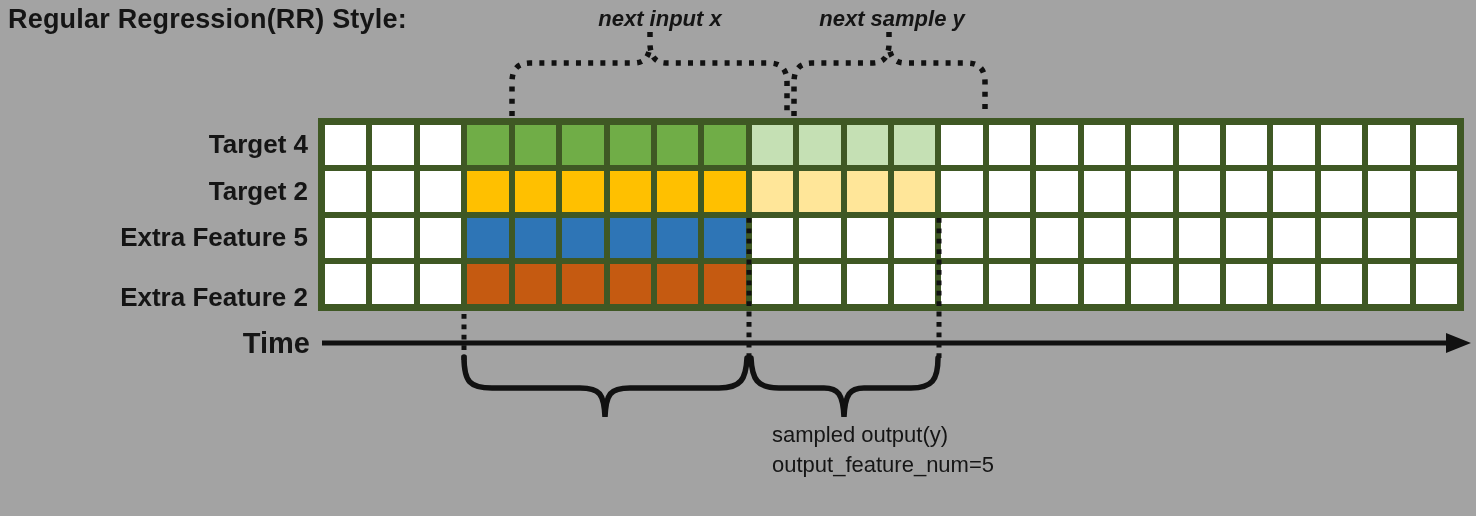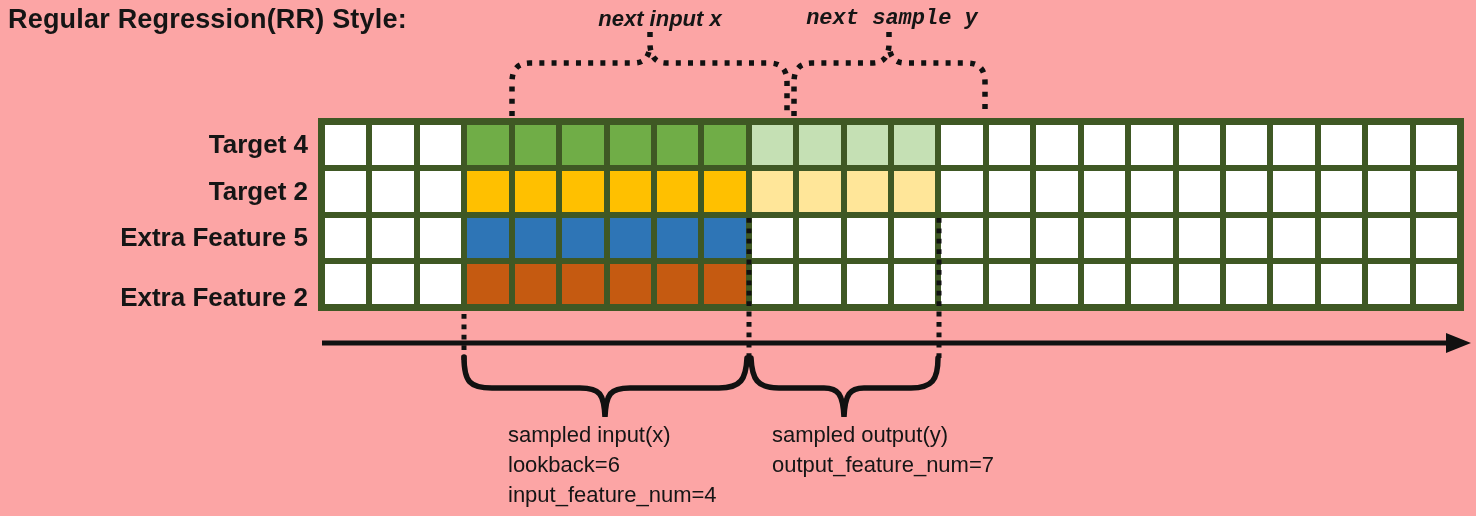--- a/index.html
+++ b/index.html
@@ -1,28 +1,28 @@
 <!DOCTYPE html>
 <html><head>
 <meta charset="utf-8">
 <style>
   html,body{margin:0;padding:0;background:#ffffff;}
   .canvas{
-    position:relative; width:1476px; height:516px; background:#fca5a5;
+    position:relative; width:1476px; height:516px; background:#a3a3a3;
     font-family:"Liberation Sans","DejaVu Sans",sans-serif; color:#151515; overflow:hidden;
   }
   .title{
     position:absolute; left:8px; top:4px; font-size:27px; font-weight:bold; letter-spacing:0.2px;
   }
   .toplabel{
     position:absolute; top:6px; width:220px; text-align:center;
     font-size:22px; font-weight:bold; font-style:italic;
   }
   #label-next-x{left:550px;}
-  #label-next-y{left:782px;font-family:Liberation Mono, monospace;}
+  #label-next-y{left:782px;}
   .row-label{
     position:absolute; left:0; width:308px; text-align:right;
     font-size:26px; font-weight:bold; height:46px; line-height:46px; white-space:nowrap;
   }
   .time-label{
     position:absolute; left:180px; top:320px; width:130px; text-align:right;
     font-size:29px; font-weight:bold; height:46px; line-height:46px;
   }
   #grid{
     position:absolute; left:318px; top:118px; width:1146px; height:193px;
@@ -144,20 +144,21 @@
       <div class="cell" style="background: rgb(255, 255, 255);"></div>
       <div class="cell" style="background: rgb(255, 255, 255);"></div>
       <div class="cell" style="background: rgb(255, 255, 255);"></div>
       <div class="cell" style="background: rgb(255, 255, 255);"></div>
       <div class="cell" style="background: rgb(255, 255, 255);"></div>
       <div class="cell" style="background: rgb(255, 255, 255);"></div>
       <div class="cell" style="background: rgb(255, 255, 255);"></div>
       <div class="cell" style="background: rgb(255, 255, 255);"></div>
     </div>
 
+  <div class="time-label">Time</div>
 
   <svg class="overlay" width="1476" height="516" viewBox="0 0 1476 516">
 
     <path d="M512,116 V82 Q512,63 530,63 H634 Q649,63 650,45 Q651,63 666,63 H769 Q787,63 787,82 V116" fill="none" stroke="#111111" stroke-width="5.5" stroke-dasharray="5 7.2"></path>
     <path d="M650,32 V44" fill="none" stroke="#111111" stroke-width="5.5" stroke-dasharray="5 7.2"></path>
 
     <path d="M794,116 V82 Q794,63 812,63 H873 Q888,63 889,45 Q890,63 905,63 H967 Q985,63 985,82 V116" fill="none" stroke="#111111" stroke-width="5.5" stroke-dasharray="5 7.2"></path>
     <path d="M889,32 V44" fill="none" stroke="#111111" stroke-width="5.5" stroke-dasharray="5 7.2"></path>
 
     <path d="M464,314 V360" fill="none" stroke="#111111" stroke-width="5" stroke-dasharray="4.8 5.6"></path>
@@ -165,23 +166,18 @@
     <path d="M939,218 V360" fill="none" stroke="#111111" stroke-width="5" stroke-dasharray="4.8 5.6"></path>
 
     <line x1="322" y1="343" x2="1450" y2="343" stroke="#111111" stroke-width="5"></line>
     <polygon points="1446,333 1446,353 1471,343" fill="#111111"></polygon>
 
     <path d="M464,357 C464,382 470,388 492,388 L580,388 C600,388 604,394 605,417 C606,394 610,388 630,388 L719,388 C741,388 746,379 747,358" fill="none" stroke="#111111" stroke-width="5.5" stroke-linecap="round"></path>
 
     <path d="M751,358 C752,379 757,388 779,388 L824,388 C838,388 843,394 844,417 C845,394 850,388 864,388 L911,388 C932,388 938,380 938,358" fill="none" stroke="#111111" stroke-width="5.5" stroke-linecap="round"></path>
   </svg>
 
-  <div class="note" id="note-input">
-    <div>sampled input(x)</div>
-    <div>lookback=6</div>
-    <div>input_feature_num=4</div>
-  </div>
   <div class="note" id="note-output">
     <div>sampled output(y)</div>
-    <div>output_feature_num=7</div>
+    <div>output_feature_num=5</div>
   </div>
 
 </div>
 
 </body></html>

